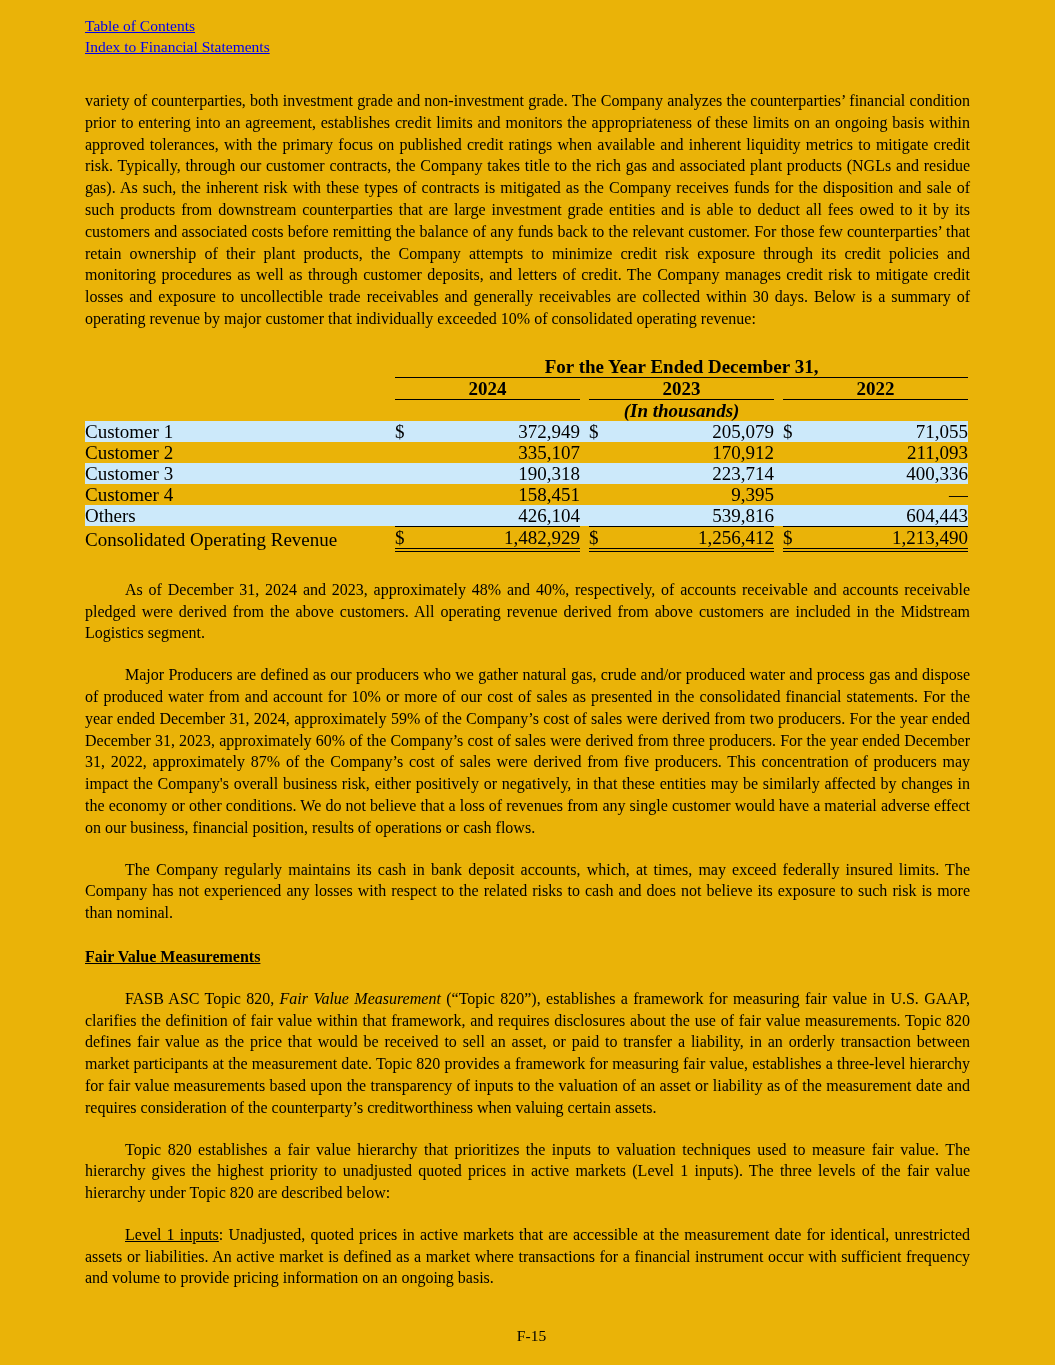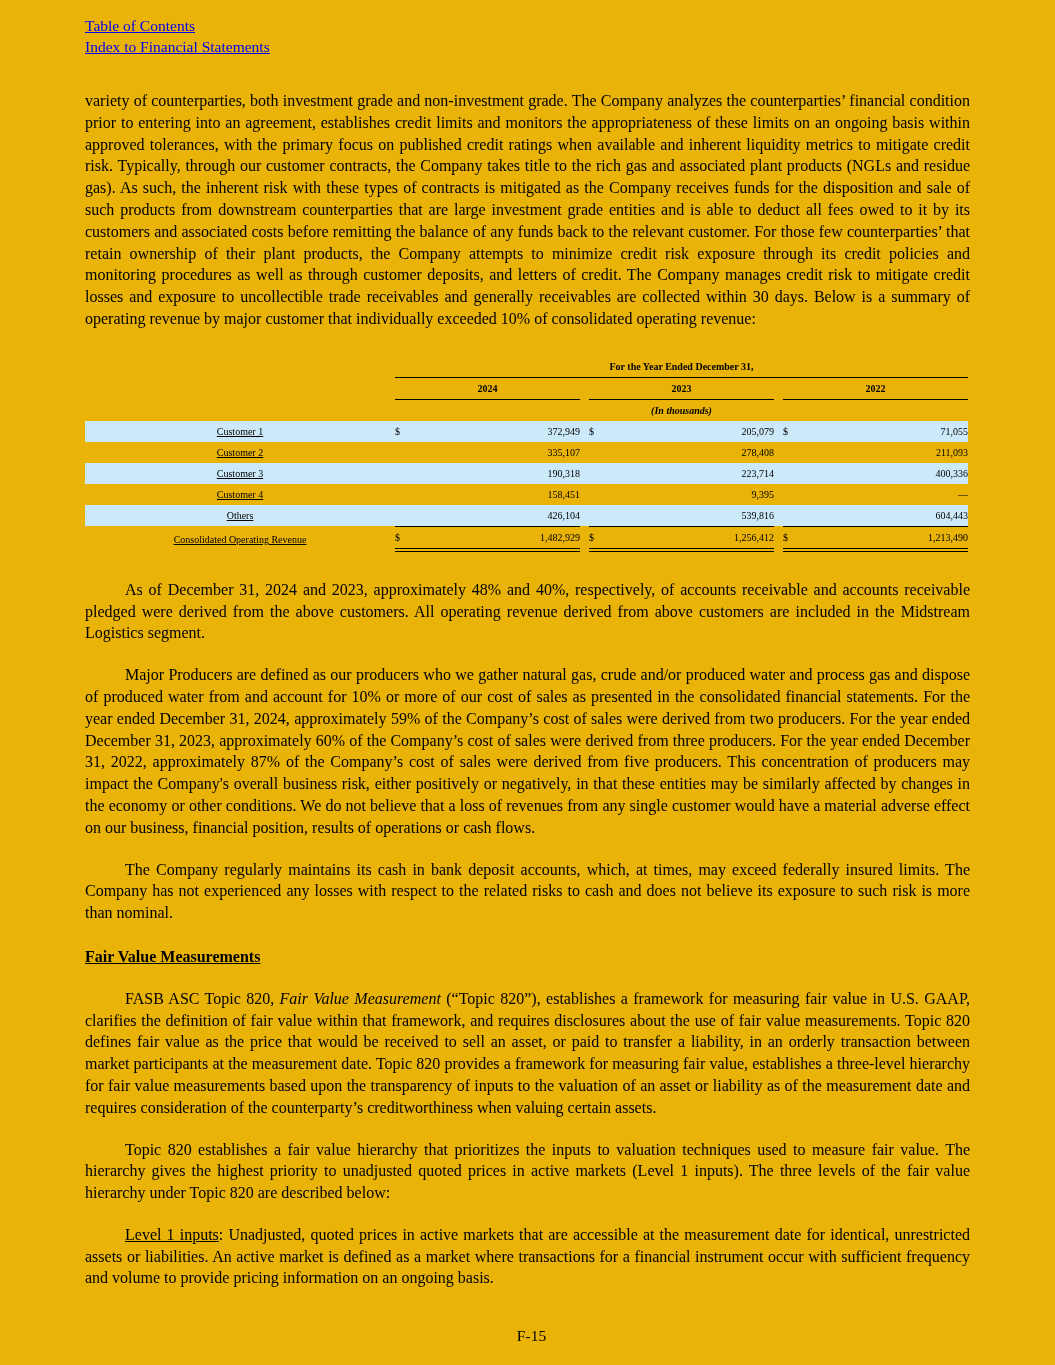--- a/index.html
+++ b/index.html
@@ -34,37 +34,37 @@
   }
   .section-heading .hd-text { text-decoration: underline; }
   .u-inline { text-decoration: underline; }
   .it-inline { font-style: italic; }
 
   table.rev-table {
     margin: 26px 0 0 0;
     width: 883px;
     table-layout: fixed;
     border-collapse: collapse;
-    font-size: 10px;
+    font-size: 19px;
   }
   table.rev-table td {
     padding: 2px 0;
     line-height: 17px;
     vertical-align: bottom;
     overflow: hidden;
     white-space: nowrap;
   }
   td.phead, td.year {
     font-weight: bold;
     text-align: center;
     border-bottom: 1.5px solid #000;
     padding-bottom: 3px;
   }
   td.units { font-weight: bold; text-align: center; padding: 4px 0 5px 0; font-style: italic; }
-  td.lbl { text-align: center; padding-left: 4px; text-decoration: underline; }
+  td.lbl { text-align: left; padding-left: 4px; }
   td.cur { text-align: left; padding-left: 6px; }
   td.val { text-align: right; padding-right: 2px; }
   tr.stripe td { background: var(--stripe, #cce9fa); }
   tr.total td.cur, tr.total td.val {
     border-top: 1px solid #000;
     border-bottom: 4px double #000;
   }
   .footer {
     position: absolute;
     bottom: 20px;
@@ -128,21 +128,21 @@
         <td class="cur">$</td>
         <td class="val">71,055</td>
       </tr>
 
       <tr>
         <td class="lbl">Customer 2</td>
         <td class="cur"></td>
         <td class="val">335,107</td>
         <td class="gap"></td>
         <td class="cur"></td>
-        <td class="val">278,408</td>
+        <td class="val">170,912</td>
         <td class="gap"></td>
         <td class="cur"></td>
         <td class="val">211,093</td>
       </tr>
 
       <tr class="stripe">
         <td class="lbl">Customer 3</td>
         <td class="cur"></td>
         <td class="val">190,318</td>
         <td class="gap"></td>

